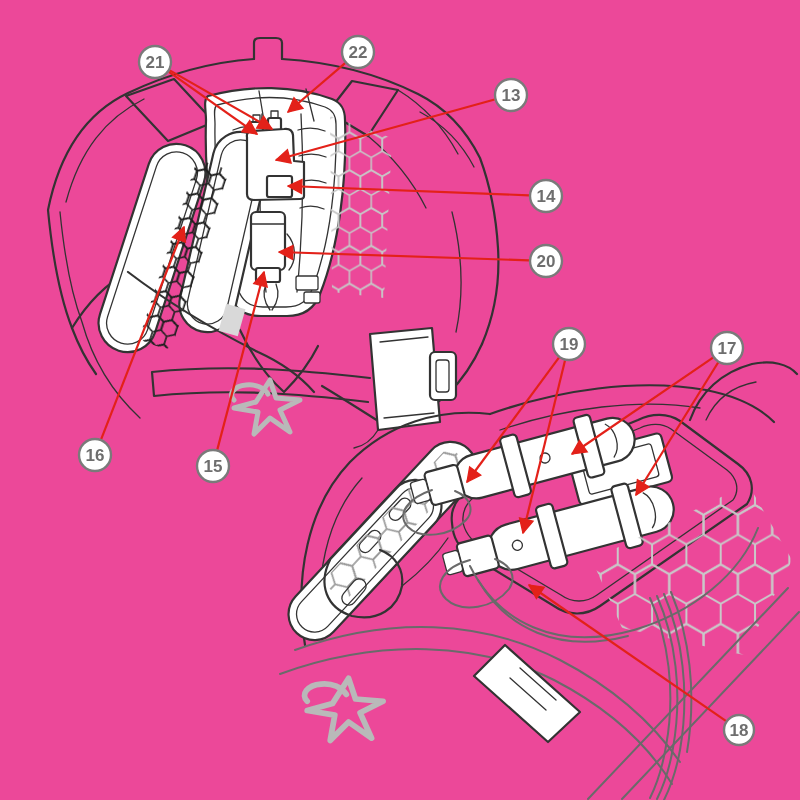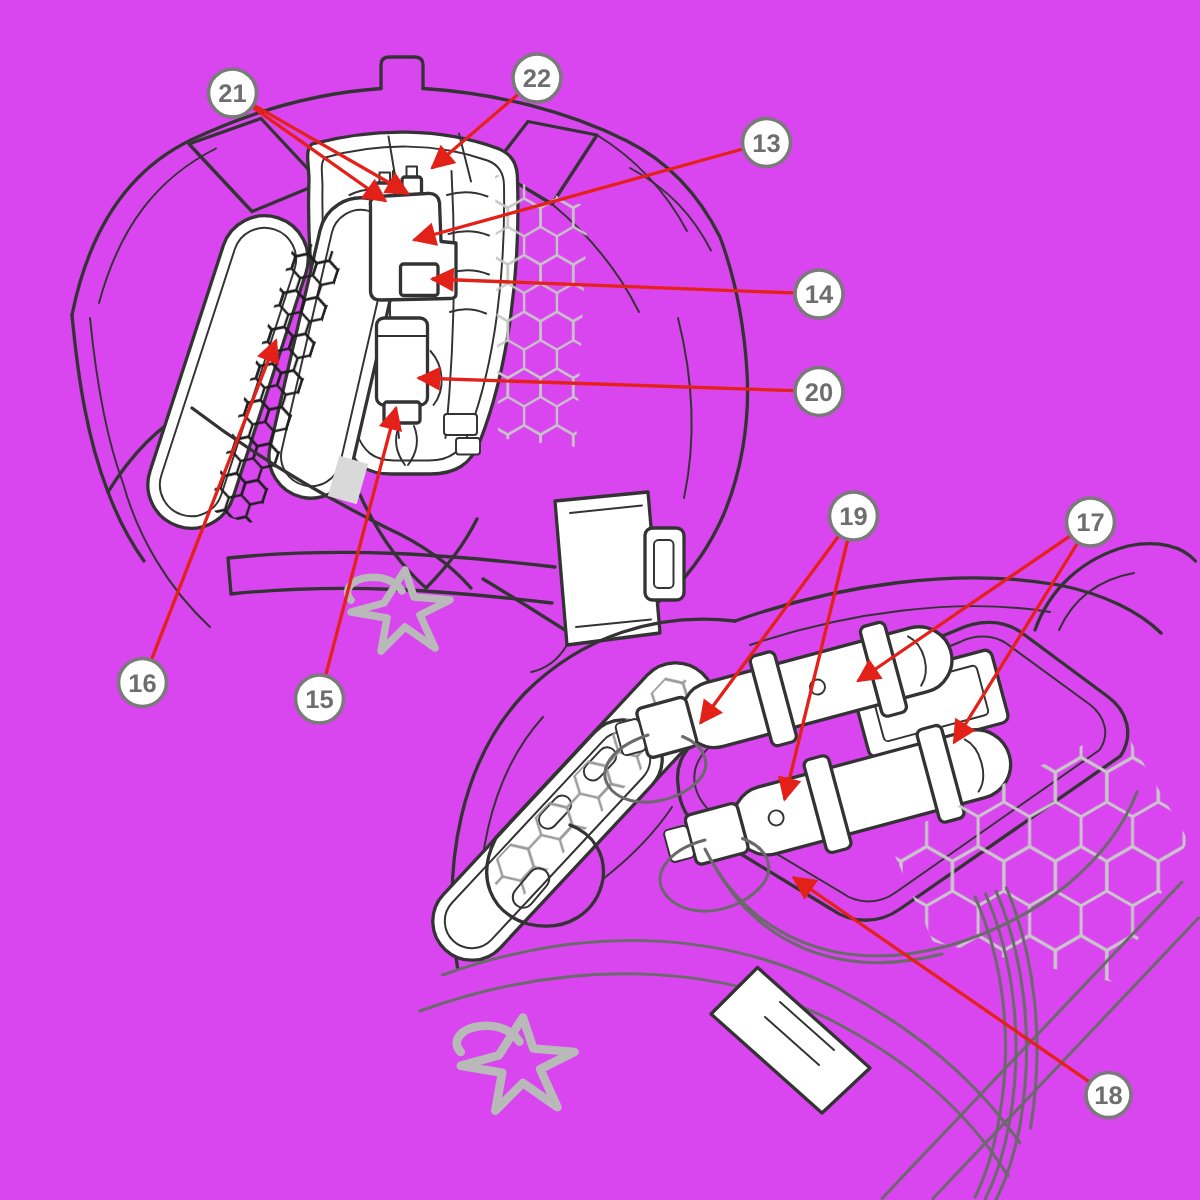--- a/index.html
+++ b/index.html
@@ -1,20 +1,20 @@
 <!DOCTYPE html>
 <html style="--arrow: #e32119; --callout-stroke: #7a7a7a; --callout-text: #6e6e6e; --ink: #333333; --ink-med: #6a6a6a; --ink-light: #b9b9b9;"><head>
 <meta charset="utf-8">
 <style>
   :root{
     --arrow:#e32119; --callout-stroke:#7a7a7a; --callout-text:#6e6e6e;
     --ink:#333333; --ink-med:#6a6a6a; --ink-light:#b9b9b9;
   }
   html,body{margin:0;padding:0;background:#ffffff;}
-  #stage{width:800px;height:800px;position:relative;background:#d946ef;overflow:hidden;}
+  #stage{width:800px;height:800px;position:relative;background:#ec4899;overflow:hidden;}
   svg{display:block;}
   .ln{fill:none;stroke:var(--ink);stroke-width:2.2;stroke-linecap:round;stroke-linejoin:round;}
   .ln-thin{stroke-width:1.3;}
   .ln-med{fill:none;stroke:var(--ink-med);stroke-width:2;stroke-linecap:round;stroke-linejoin:round;}
   .fillw{fill:#ffffff;}
   .logo{fill:none;stroke:var(--ink-light);stroke-width:5;stroke-linecap:round;stroke-linejoin:round;}
   .arrow{stroke:var(--arrow);stroke-width:2.2;fill:none;}
   .callout-circle{fill:#ffffff;stroke:var(--callout-stroke);stroke-width:2.4;}
   .callout-num{font-family:"Liberation Sans",sans-serif;font-weight:bold;font-size:17px;
     fill:var(--callout-text);text-anchor:middle;}

